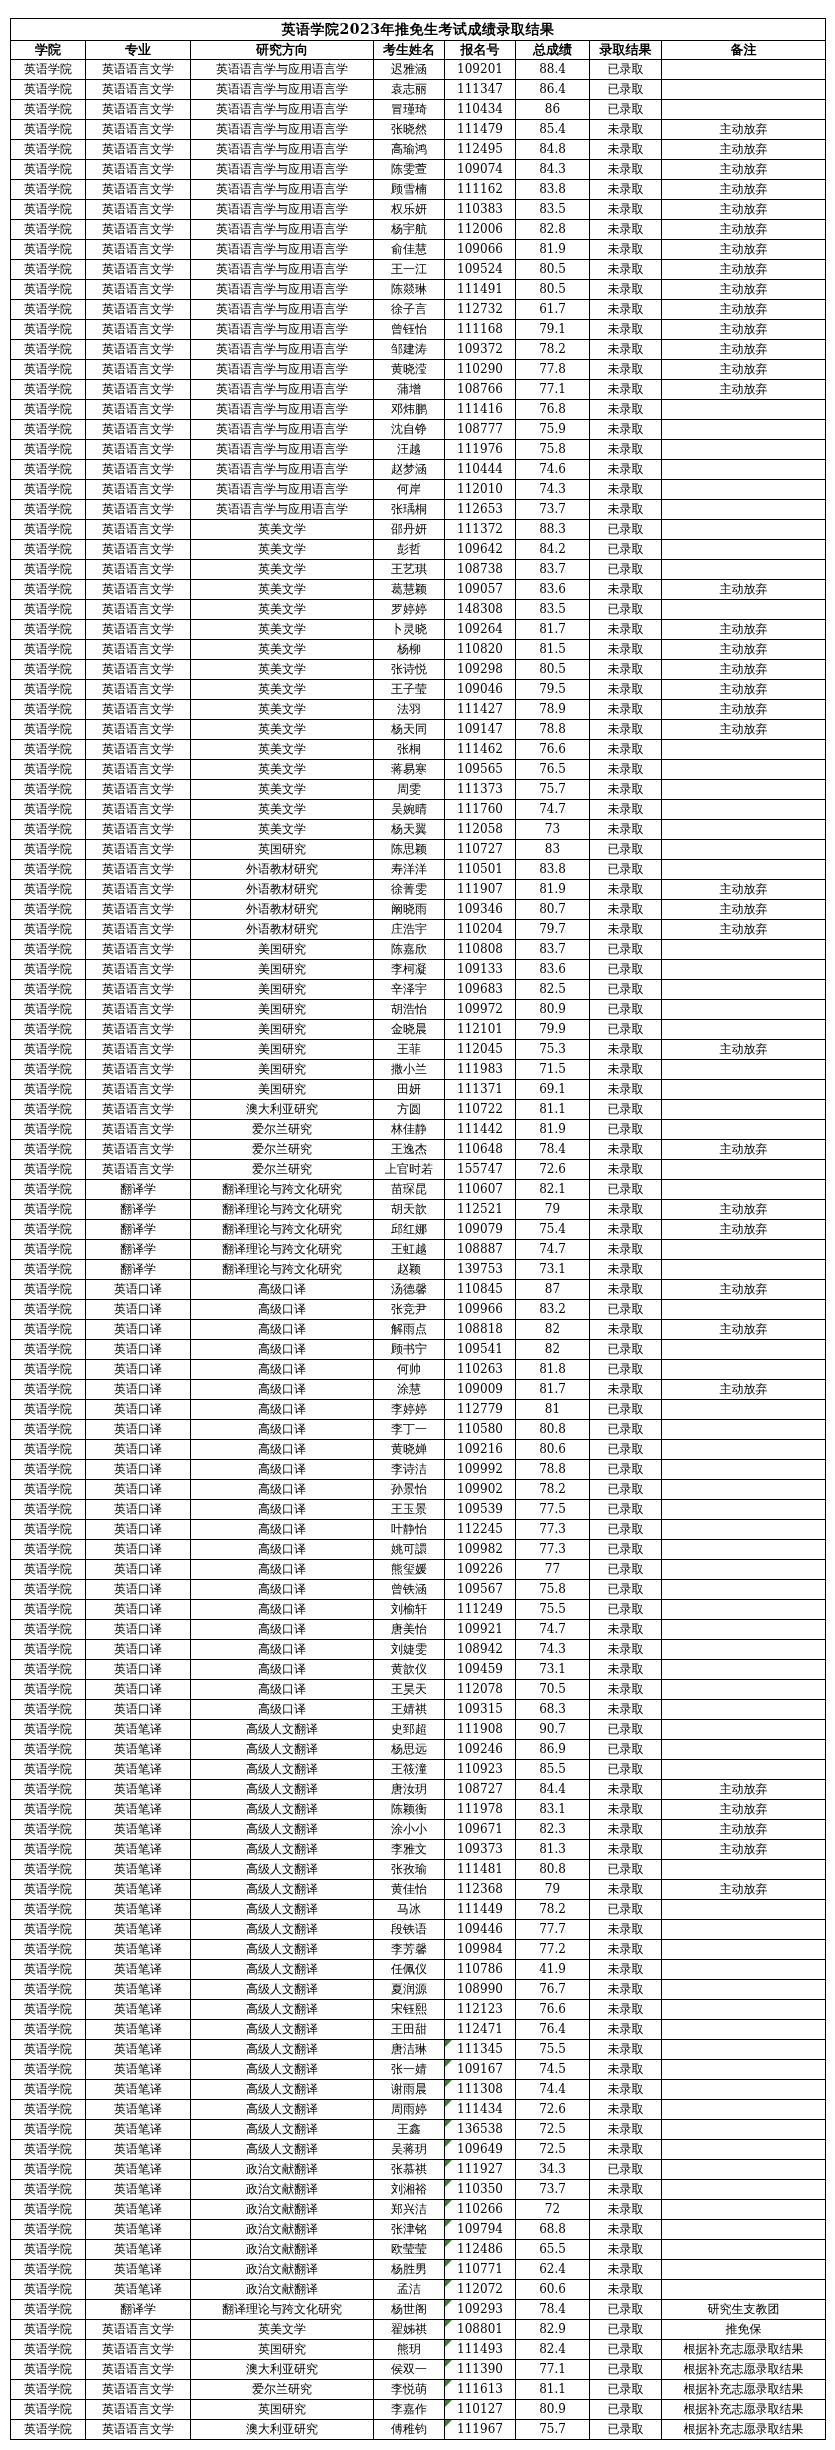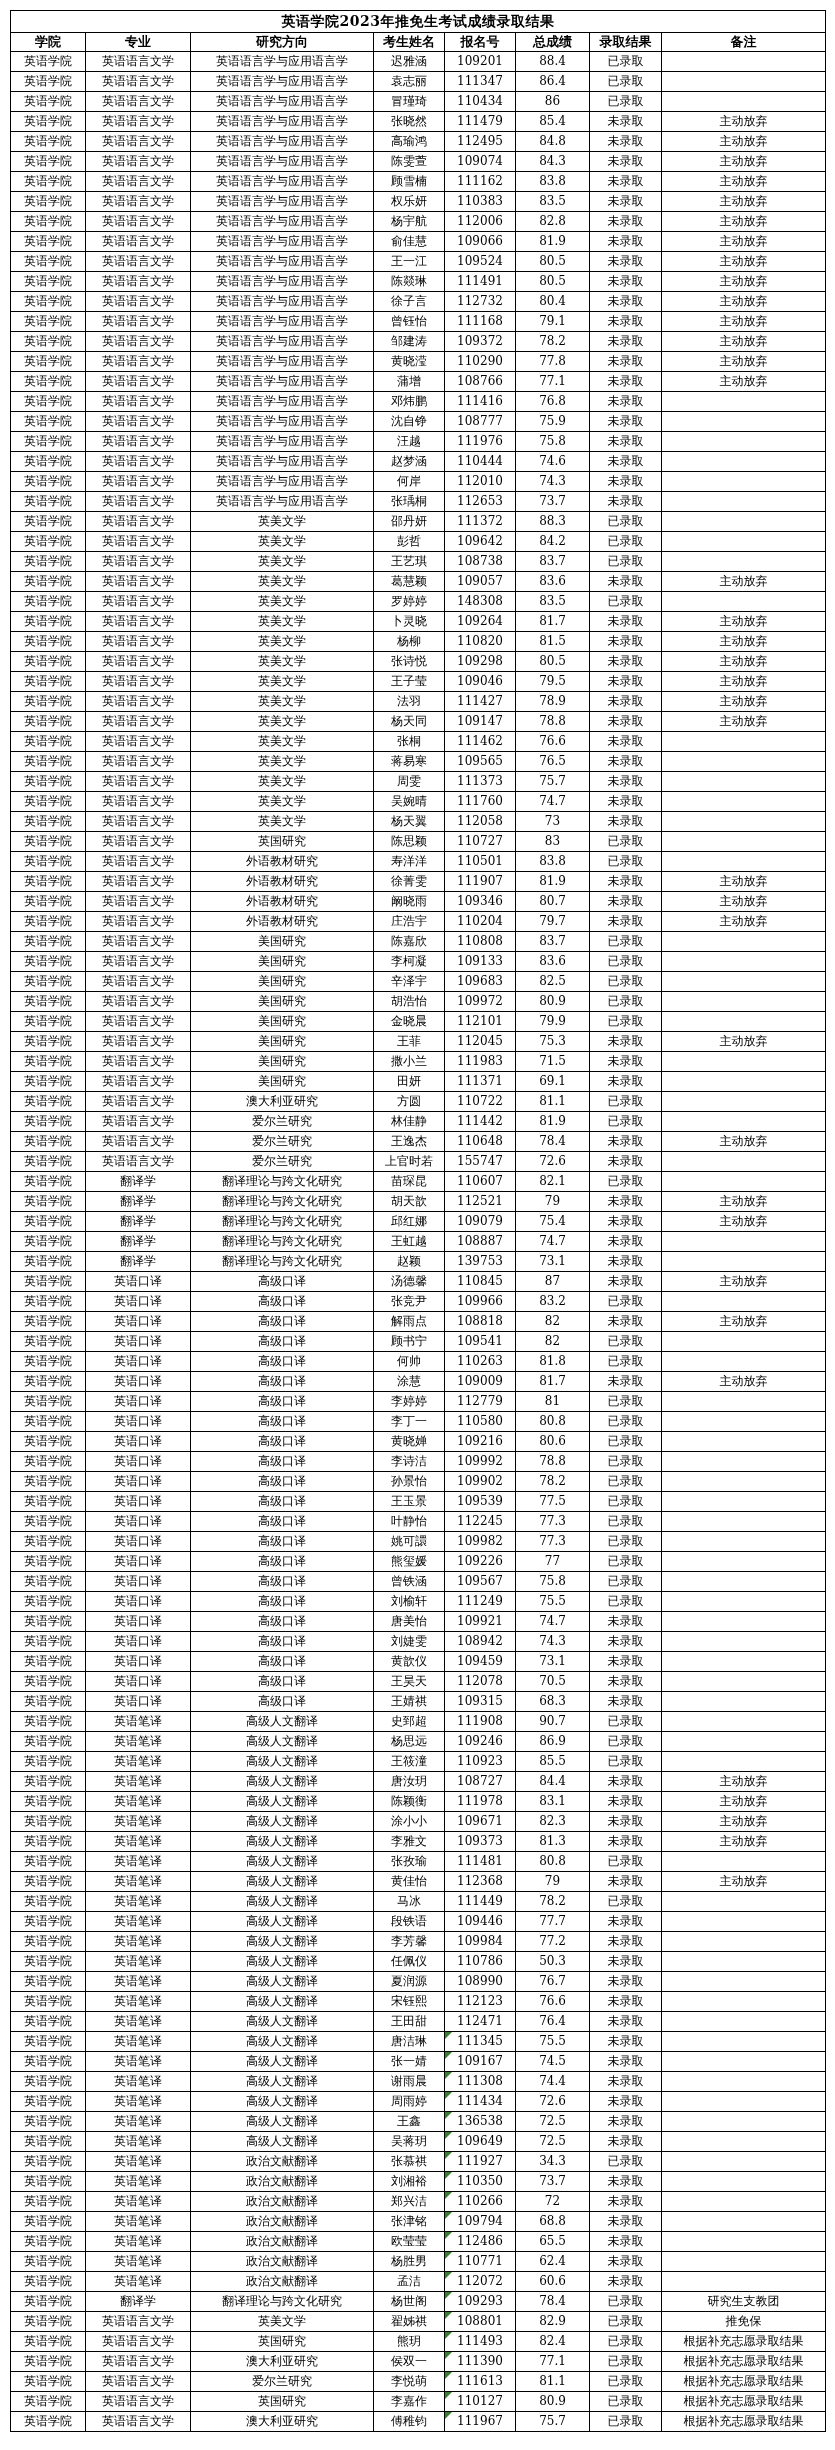--- a/index.html
+++ b/index.html
@@ -11,21 +11,21 @@
   .page {
     position: relative;
     width: 835px;
     height: 2450px;
     background: #ffffff;
     overflow: hidden;
   }
   .sheet {
     position: absolute;
     left: 10px;
-    top: 10px;
+    top: 18px;
     width: 815px;
   }
   table.results {
     border-collapse: collapse;
     table-layout: fixed;
     width: 815px;
     color: #000;
   }
   table.results th, table.results td {
     border: 1px solid #000;
@@ -218,21 +218,21 @@
             <td>80.5</td>
             <td>未录取</td>
             <td>主动放弃</td>
           </tr>
           <tr>
             <td>英语学院</td>
             <td>英语语言文学</td>
             <td>英语语言学与应用语言学</td>
             <td>徐子言</td>
             <td>112732</td>
-            <td>80.4</td>
+            <td>61.7</td>
             <td>未录取</td>
             <td>主动放弃</td>
           </tr>
           <tr>
             <td>英语学院</td>
             <td>英语语言文学</td>
             <td>英语语言学与应用语言学</td>
             <td>曾钰怡</td>
             <td>111168</td>
             <td>79.1</td>
@@ -1048,21 +1048,21 @@
             <td>77.2</td>
             <td>未录取</td>
             <td></td>
           </tr>
           <tr>
             <td>英语学院</td>
             <td>英语笔译</td>
             <td>高级人文翻译</td>
             <td>任佩仪</td>
             <td>110786</td>
-            <td>50.3</td>
+            <td>41.9</td>
             <td>未录取</td>
             <td></td>
           </tr>
           <tr>
             <td>英语学院</td>
             <td>英语笔译</td>
             <td>高级人文翻译</td>
             <td>夏润源</td>
             <td>108990</td>
             <td>76.7</td>

